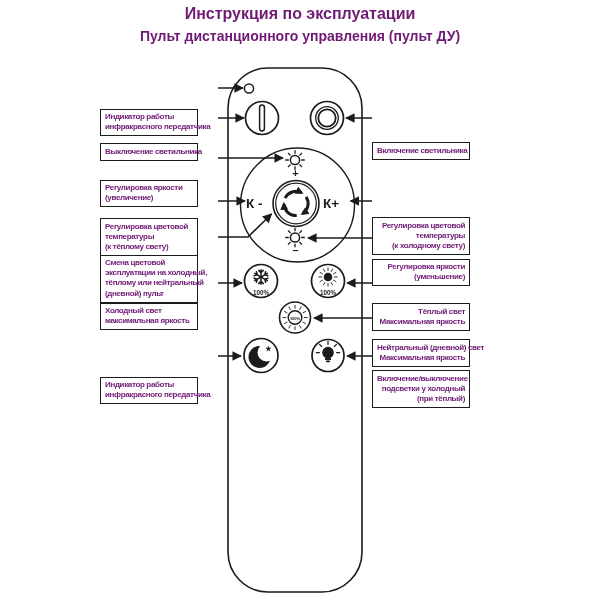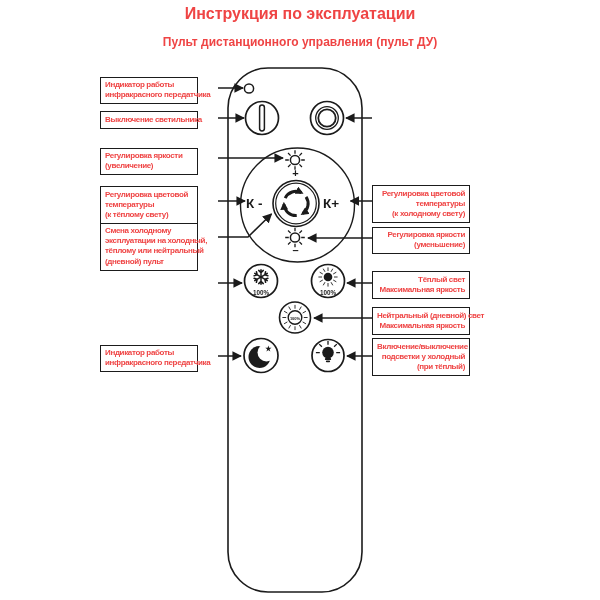--- a/index.html
+++ b/index.html
@@ -1,24 +1,24 @@
 <!DOCTYPE html>
 <html><head>
 <meta charset="utf-8">
 <style>
   html,body{margin:0;padding:0;background:#fff;}
   #page{position:relative;width:600px;height:600px;background:#fff;
-        font-family:"Liberation Sans",sans-serif;color:#ef4444;overflow:hidden;}
+        font-family:"Liberation Sans",sans-serif;color:#701a75;overflow:hidden;}
   .title{position:absolute;top:5px;left:0;width:600px;text-align:center;
          font-size:16px;font-weight:bold;}
-  .subtitle{position:absolute;top:35px;left:0;width:600px;text-align:center;
-         font-size:12px;font-weight:bold;}
+  .subtitle{position:absolute;top:28px;left:0;width:600px;text-align:center;
+         font-size:14px;font-weight:bold;}
   .label-box{position:absolute;width:98px;box-sizing:border-box;background:#fff;
          border:1.5px solid #1b1b1b;padding:2.5px 4px 3px 4px;
-         font-size:8px;font-weight:bold;line-height:1.28;letter-spacing:-0.35px;}
+         font-size:8px;font-weight:bold;line-height:1.28;letter-spacing:-0.35px;margin-top:32px;}
   .label-box span{display:block;white-space:nowrap;}
   .lb-left{left:100px;text-align:left;}
   .lb-right{left:372px;text-align:right;}
   svg{position:absolute;top:0;left:0;}
   svg text{font-family:"Liberation Sans",sans-serif;font-weight:bold;fill:#1b1b1b;}
 </style>
 </head>
 <body>
 
 <div id="page">
@@ -166,30 +166,37 @@
   <div class="label-box lb-left" style="top:147.5px">
     <span>Регулировка яркости</span>
     <span>(увеличение)</span>
   </div>
   <div class="label-box lb-left" style="top:186px">
     <span>Регулировка цветовой</span>
     <span>температуры</span>
     <span>(к тёплому свету)</span>
   </div>
   <div class="label-box lb-left" style="top:222.5px">
-    <span>Смена холодному</span>
+    <span>Смена цветовой</span>
     <span>эксплуатации на холодный,</span>
     <span>тёплому или нейтральный</span>
     <span>(дневной) пульт</span>
   </div>
+  <div class="label-box lb-left" style="top:270.5px">
+    <span>Холодный свет</span>
+    <span>максимальная яркость</span>
+  </div>
   <div class="label-box lb-left" style="top:344.5px">
     <span>Индикатор работы</span>
     <span>инфракрасного передатчика</span>
   </div>
 
+  <div class="label-box lb-right" style="top:110px">
+    <span>Включение светильника</span>
+  </div>
   <div class="label-box lb-right" style="top:185px">
     <span>Регулировка цветовой</span>
     <span>температуры</span>
     <span>(к холодному свету)</span>
   </div>
   <div class="label-box lb-right" style="top:226.5px">
     <span>Регулировка яркости</span>
     <span>(уменьшение)</span>
   </div>
   <div class="label-box lb-right" style="top:271px">

